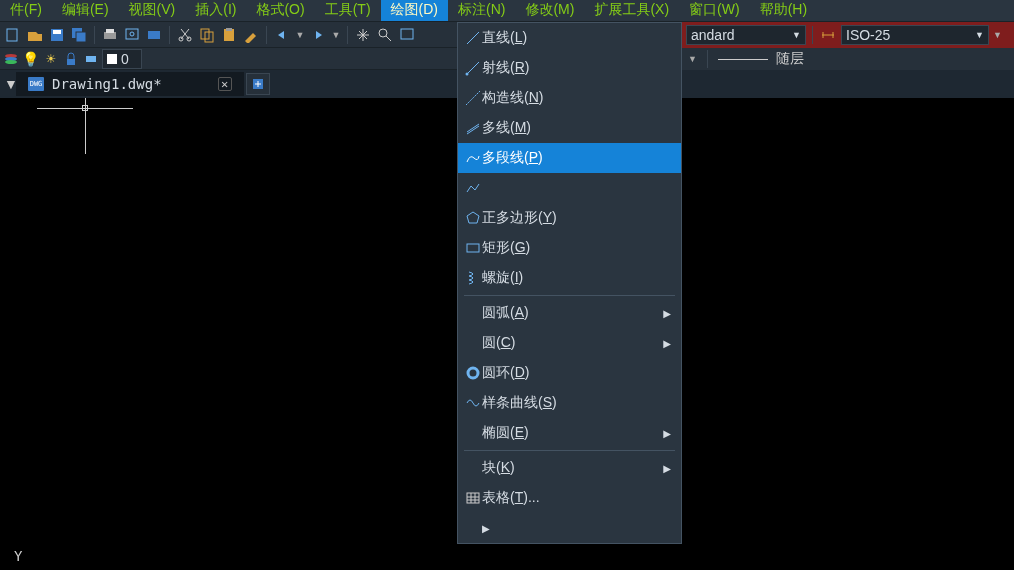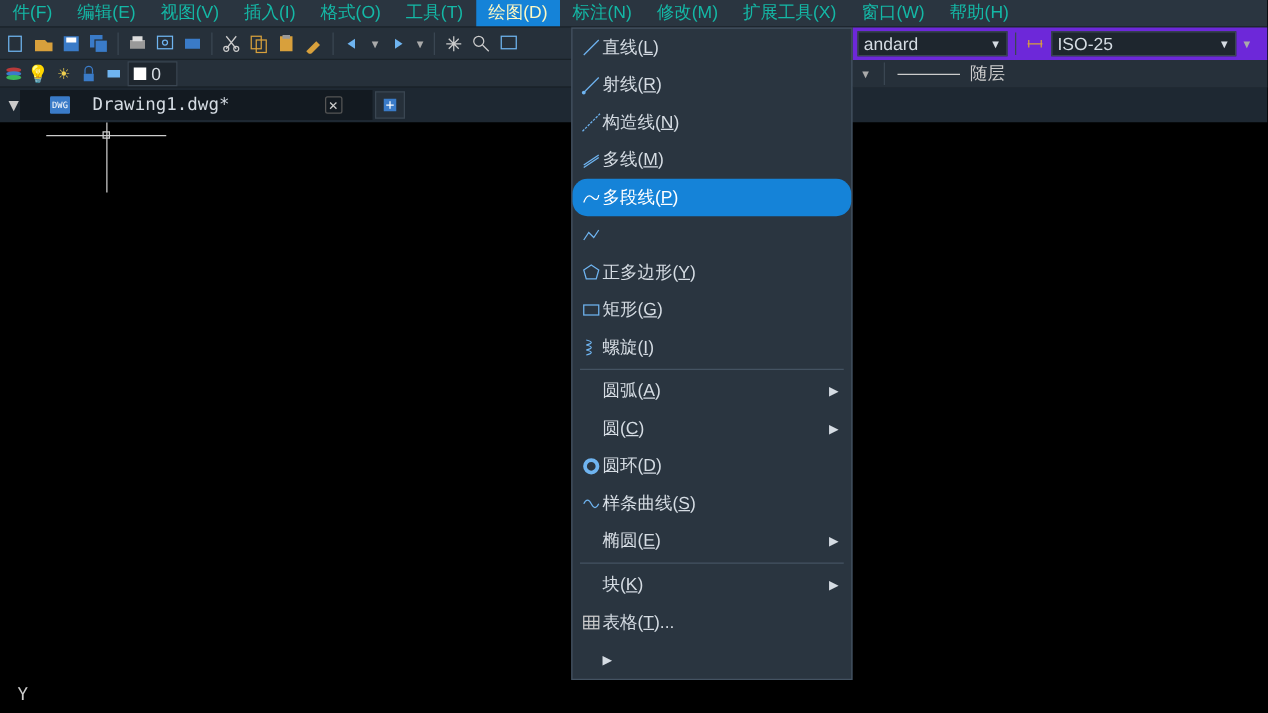--- a/index.html
+++ b/index.html
@@ -6,21 +6,21 @@
     body {
       width: 1014px; height: 570px; overflow: hidden;
       background: #000; font-family: "Microsoft YaHei", sans-serif;
       font-size: 14px; color: #ccc; position: relative;
     }
     .menubar {
       display: flex; height: 22px; background: #2a3540;
       border-bottom: 1px solid #1a2228;
     }
     .menubar .menu-item {
-      padding: 1px 10px; color: #14b8a6; cursor: default;
+      padding: 1px 10px; color: #84cc16; cursor: default;
     }
     .menubar .menu-item.active {
       background: #1583d8; color: #fef9c3;
     }
     .toolbar-row1 {
       display: flex; align-items: center; height: 26px;
       background: #26303a; border-bottom: 1px solid #1a2228;
       padding: 0 4px; gap: 4px;
     }
     .tb-icon {
@@ -47,21 +47,21 @@
     .tabbar {
       display: flex; align-items: center; height: 28px;
       background: #1e2832; padding-left: 6px;
     }
     .tab-handle {
       width: 10px; height: 100%; display: flex; align-items: center;
       justify-content: center; color: #ccc;
     }
     .tab {
       display: flex; align-items: center; height: 24px;
-      background: #131a21; padding: 0 24px; gap: 18px;
+      background: #131a21; padding: 0 12px; gap: 8px;
       margin-right: 2px; color: #d5dce3;
       font-family: Consolas, monospace;
     }
     .tab .dwg-icon {
       width: 16px; height: 14px; background: #3a7bc8;
       border-radius: 1px; display: flex; align-items: center;
       justify-content: center; font-size: 7px; color: #fff;
     }
     .tab .close {
       width: 14px; height: 14px; display: flex; align-items: center;
@@ -96,35 +96,35 @@
     .dropdown-menu {
       position: absolute; left: 457px; top: 22px; width: 225px;
       background: #2a3540; border: 1px solid #445362;
       display: flex; flex-direction: column; z-index: 100;
     }
     .dropdown-menu .dd-item {
       display: flex; align-items: center; height: 30px;
       padding: 0 10px 0 6px; color: #d5dce3; gap: 0; cursor: default;
     }
     .dropdown-menu .dd-item.highlight {
-      background: #1583d8; color: #fff; border-radius: 12px;
+      background: #1583d8; color: #fff;
     }
     .dd-icon {
       width: 18px; height: 18px; display: flex; align-items: center;
       justify-content: center; flex: 0 0 18px;
     }
     .dd-label { flex: 1 1 auto; }
     .dd-label u { text-decoration: underline; }
     .dd-arrow { font-size: 10px; }
     .dd-sep {
       height: 1px; background: #445362; margin: 2px 6px;
     }
     .right-toolbar-area {
       position: absolute; top: 22px; left: 682px; right: 0; height: 26px;
-      background: #6d28d9; display: flex; align-items: center;
+      background: #7f1d1d; display: flex; align-items: center;
       padding: 0 4px; gap: 4px;
     }
     .right-toolbar-area2 {
       position: absolute; top: 48px; left: 682px; right: 0; height: 22px;
       background: #26303a; display: flex; align-items: center;
       padding: 0 6px; gap: 8px;
     }
     .line-preview {
       width: 50px; height: 1px; background: #ccc;
     }

